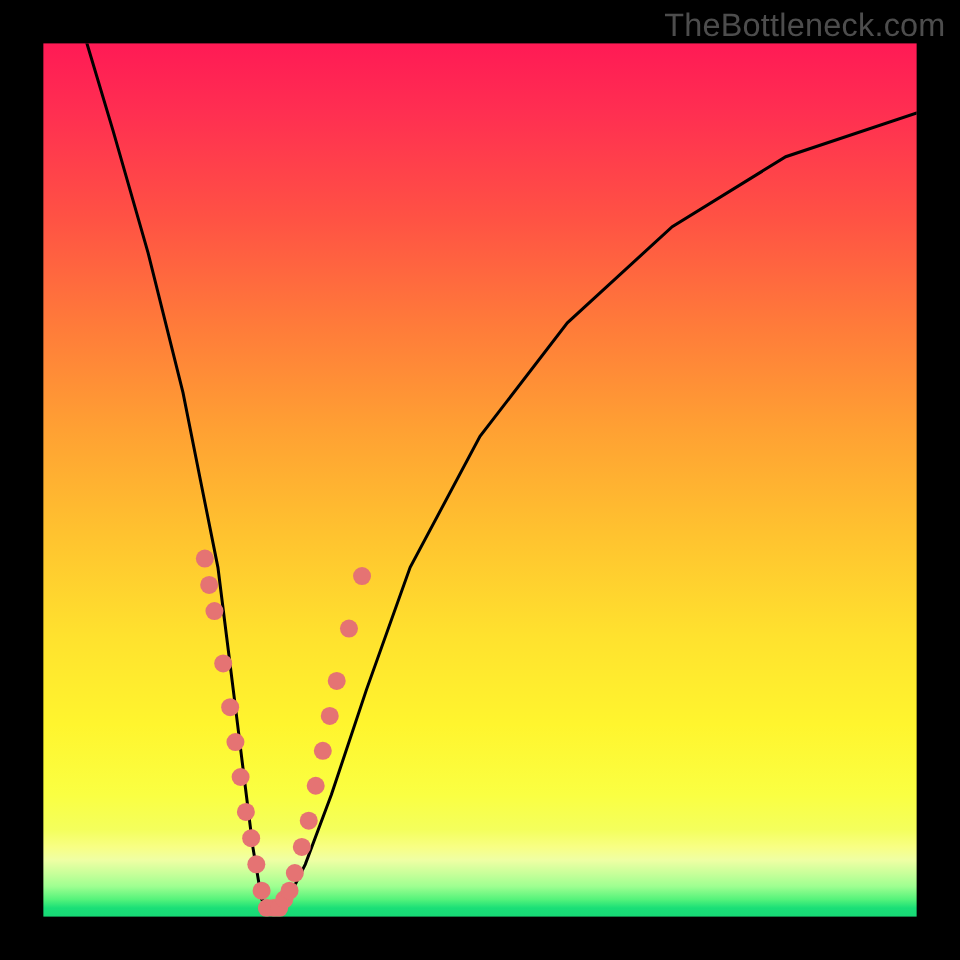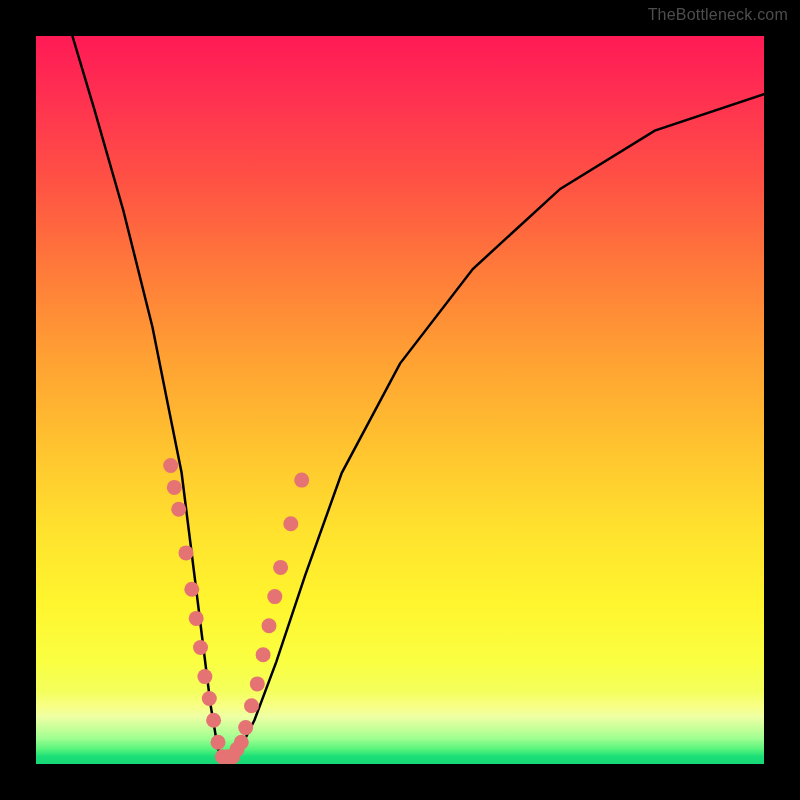--- a/index.html
+++ b/index.html
@@ -47,21 +47,21 @@
       #55f37b 98%,
       #1adf77 99%,
       #17d875 100%
     );
   }
   .watermark {
     position: absolute;
     top: 6px;
     right: 12px;
     color: #4d4d4d;
-    font-size: 16px;
+    font-size: 27px;
     letter-spacing: 0.2px;
     font-weight: 500;
     margin-left: 32px;
   }
   svg.curve {
     position: absolute;
     inset: 0;
   }
 </style>
 </head>

